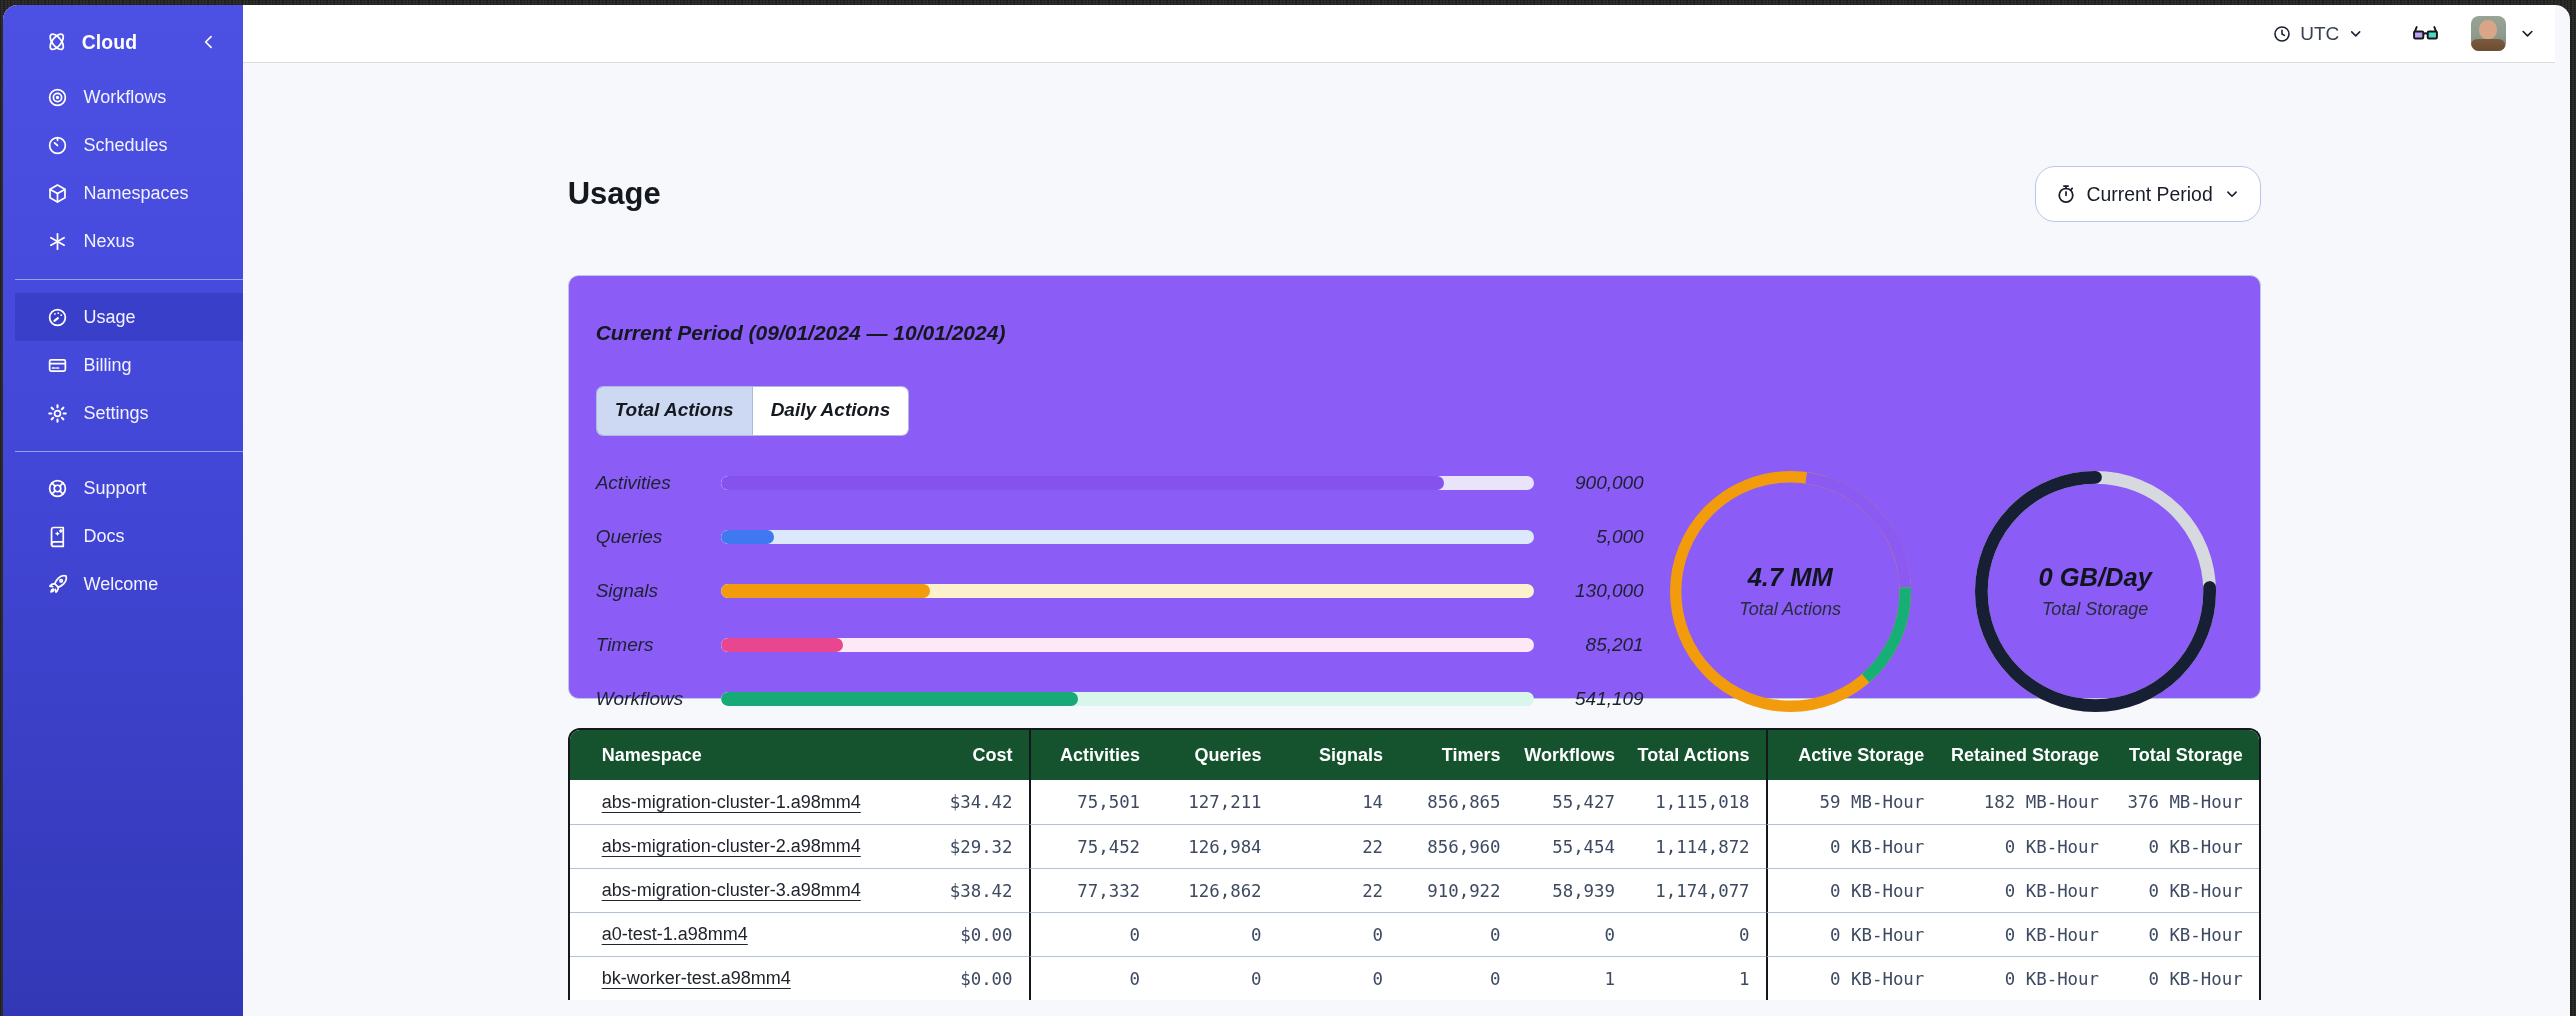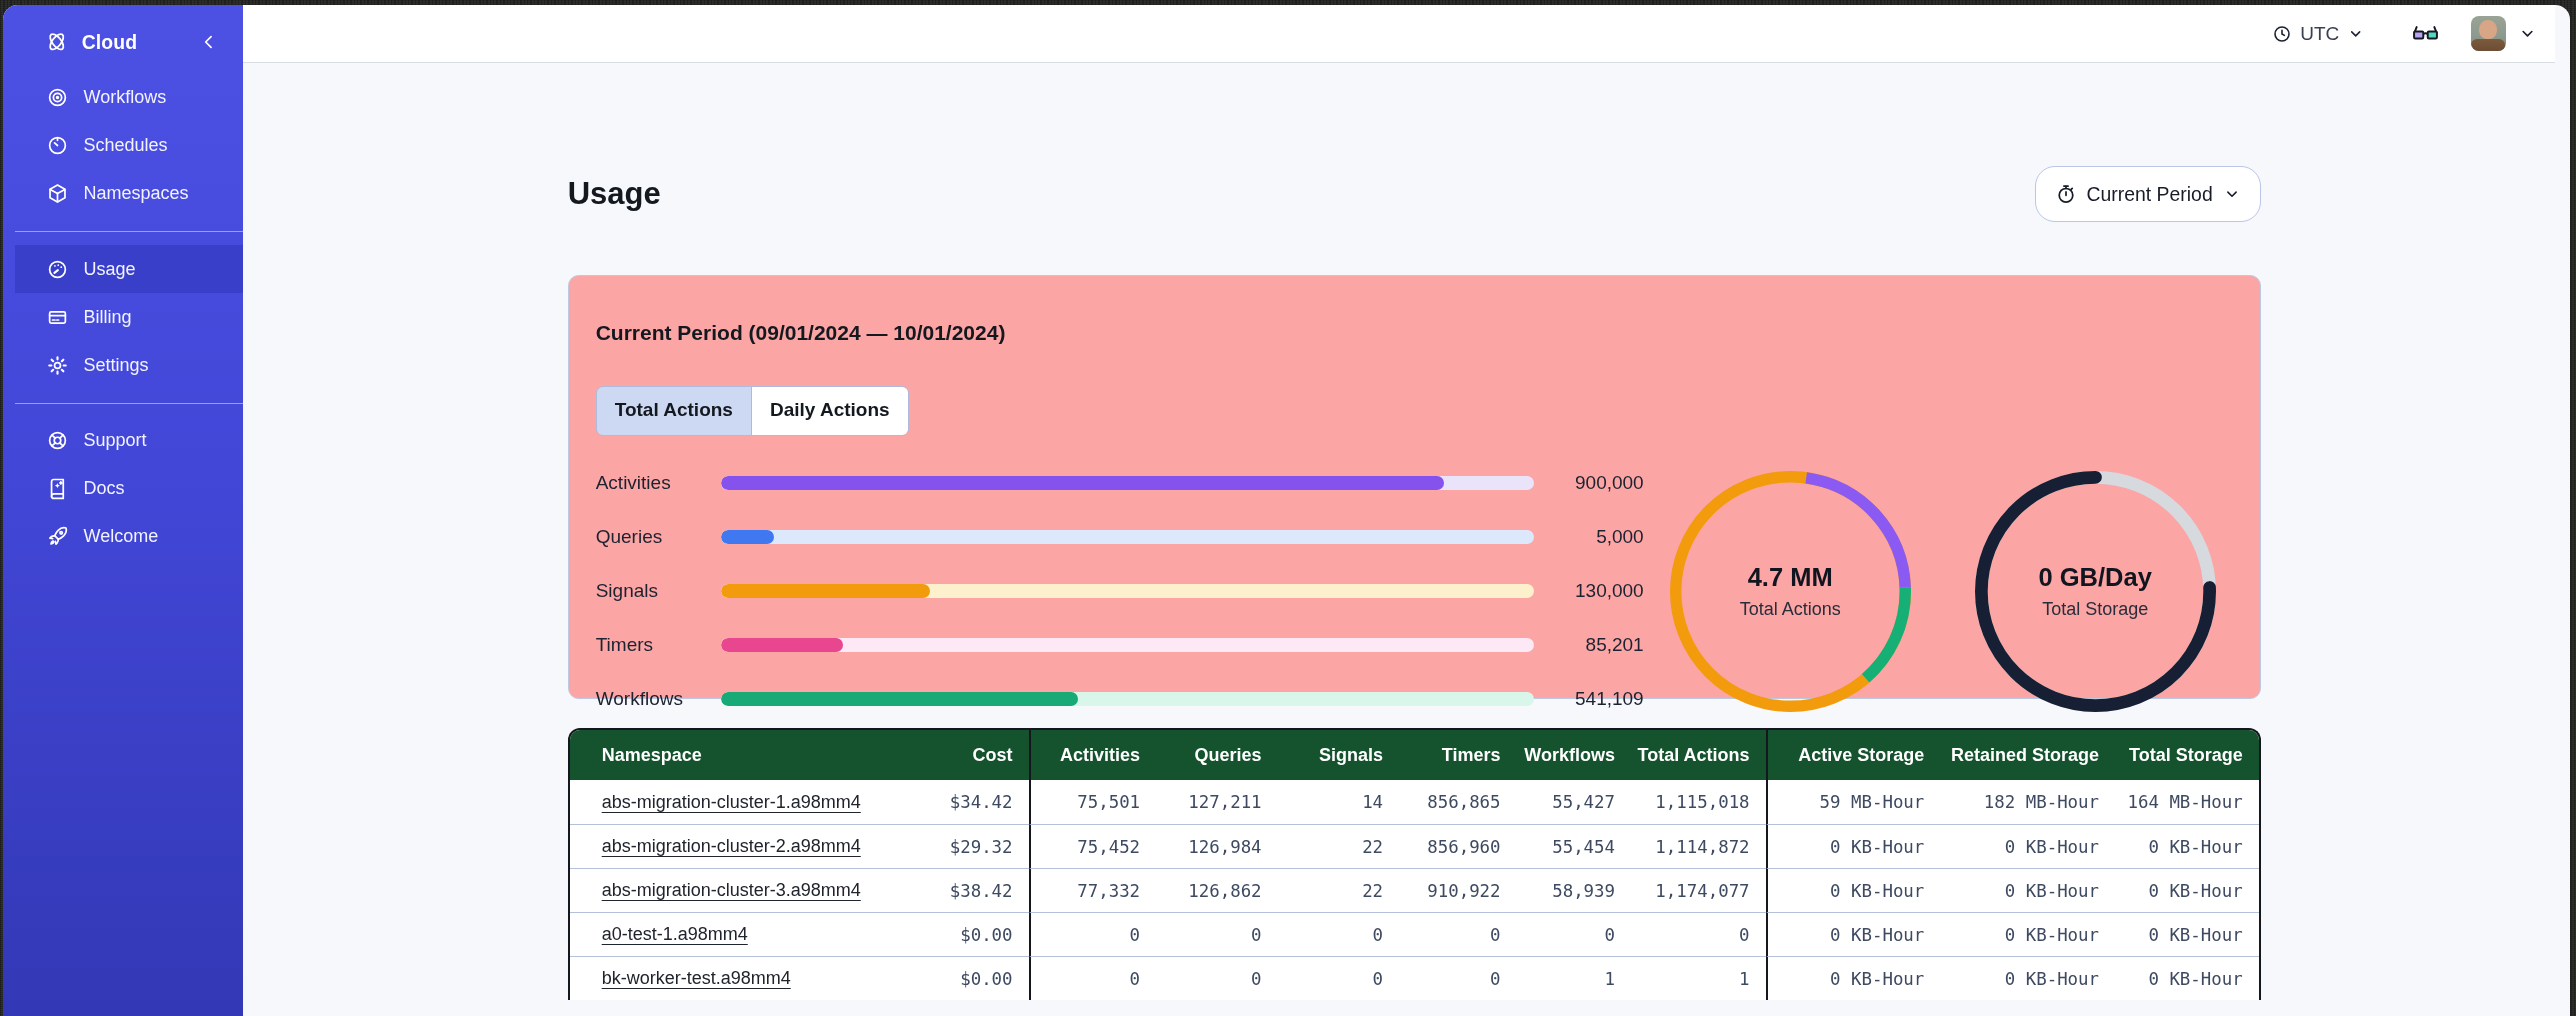--- a/index.html
+++ b/index.html
@@ -44,22 +44,22 @@
   
   .content{position:absolute;left:240px;top:60px;right:0;bottom:0;background:#f6f8fb;overflow:hidden;}
   .page{width:1693px;margin-left:325px;}
   .page-header{display:flex;justify-content:space-between;align-items:center;margin-top:87px;}
   .page-title{font-size:31px;font-weight:600;color:#14181f;line-height:42px;}
   .period-btn{display:flex;align-items:center;gap:10px;height:56px;padding:0 19px;
     background:#fff;border:1.3px solid #b9c6e8;border-radius:20px;cursor:pointer;
     font-size:19.4px;color:#171c28;font-weight:500;}
 
   
-  .card{margin-top:39px;height:424px;background:#fca5a5;border:1.3px solid #bdc9e2;border-radius:10.7px;
-    padding:28px 27px 0 27px;}
+  .card{margin-top:39px;height:424px;background:#8b5cf6;border:1.3px solid #bdc9e2;border-radius:10.7px;
+    padding:28px 27px 0 27px;font-style:italic;}
   .card-title{font-size:21px;font-weight:600;color:#14181f;}
   .tabs{display:inline-flex;border:1.3px solid #aebade;border-radius:6.7px;overflow:hidden;margin-top:23px;}
   .tab{height:48px;line-height:46px;padding:0 18px;font-size:19px;font-weight:600;color:#14181f;
     background:#fff;cursor:pointer;}
   .tab + .tab{border-left:1.3px solid #aebade;}
   .tab.active{background:#cdd8f3;}
   .chart-row{display:flex;align-items:center;margin-top:35px;}
   .bars{width:1048px;}
   .bar-row{display:flex;align-items:center;margin-bottom:32px;}
   .bar-row:last-child{margin-bottom:0;}
@@ -133,20 +133,30 @@
           </div>
           <div class="side-item">
             <span class="side-icon">
               <svg width="23" height="23" viewBox="0 0 24 24" fill="none" stroke="currentColor" stroke-width="1.8" stroke-linecap="round" stroke-linejoin="round">
                 <path d="M12 3.2l7.8 4.4v8.8L12 20.8l-7.8-4.4V7.6z"></path>
                 <path d="M4.4 7.7 12 12l7.6-4.3"></path>
                 <path d="M12 12v8.6"></path>
               </svg>
             </span>
             <span class="side-label">Namespaces</span>
+          </div>
+          <div class="side-item">
+            <span class="side-icon">
+              <svg width="23" height="23" viewBox="0 0 24 24" fill="none" stroke="currentColor" stroke-width="1.8" stroke-linecap="round" stroke-linejoin="round">
+                <path d="M12 4v16"></path>
+                <path d="M5.1 8l13.8 8"></path>
+                <path d="M18.9 8 5.1 16"></path>
+              </svg>
+            </span>
+            <span class="side-label">Nexus</span>
           </div>
         </div>
         <div class="side-divider"></div>
         <div class="side-group">
           <div class="side-item active">
             <span class="side-icon">
               <svg width="23" height="23" viewBox="0 0 24 24" fill="none" stroke="currentColor" stroke-width="1.8" stroke-linecap="round" stroke-linejoin="round">
                 <circle cx="12" cy="12" r="8.2"></circle>
                 <path d="m12.4 12.6-3.6 2.9" stroke-width="2.2"></path>
                 <circle cx="9.3" cy="8.3" r="0.9" fill="currentColor" stroke="none"></circle>
@@ -371,21 +381,21 @@
                 <td class="ns-cell"><a class="ns-link">abs-migration-cluster-1.a98mm4</a></td>
                 <td class="num">$34.42</td>
                 <td class="num gsep">75,501</td>
                 <td class="num">127,211</td>
                 <td class="num">14</td>
                 <td class="num">856,865</td>
                 <td class="num">55,427</td>
                 <td class="num">1,115,018</td>
                 <td class="num gsep">59 MB-Hour</td>
                 <td class="num">182 MB-Hour</td>
-                <td class="num">164 MB-Hour</td>
+                <td class="num">376 MB-Hour</td>
               </tr>
               <tr>
                 <td class="ns-cell"><a class="ns-link">abs-migration-cluster-2.a98mm4</a></td>
                 <td class="num">$29.32</td>
                 <td class="num gsep">75,452</td>
                 <td class="num">126,984</td>
                 <td class="num">22</td>
                 <td class="num">856,960</td>
                 <td class="num">55,454</td>
                 <td class="num">1,114,872</td>

